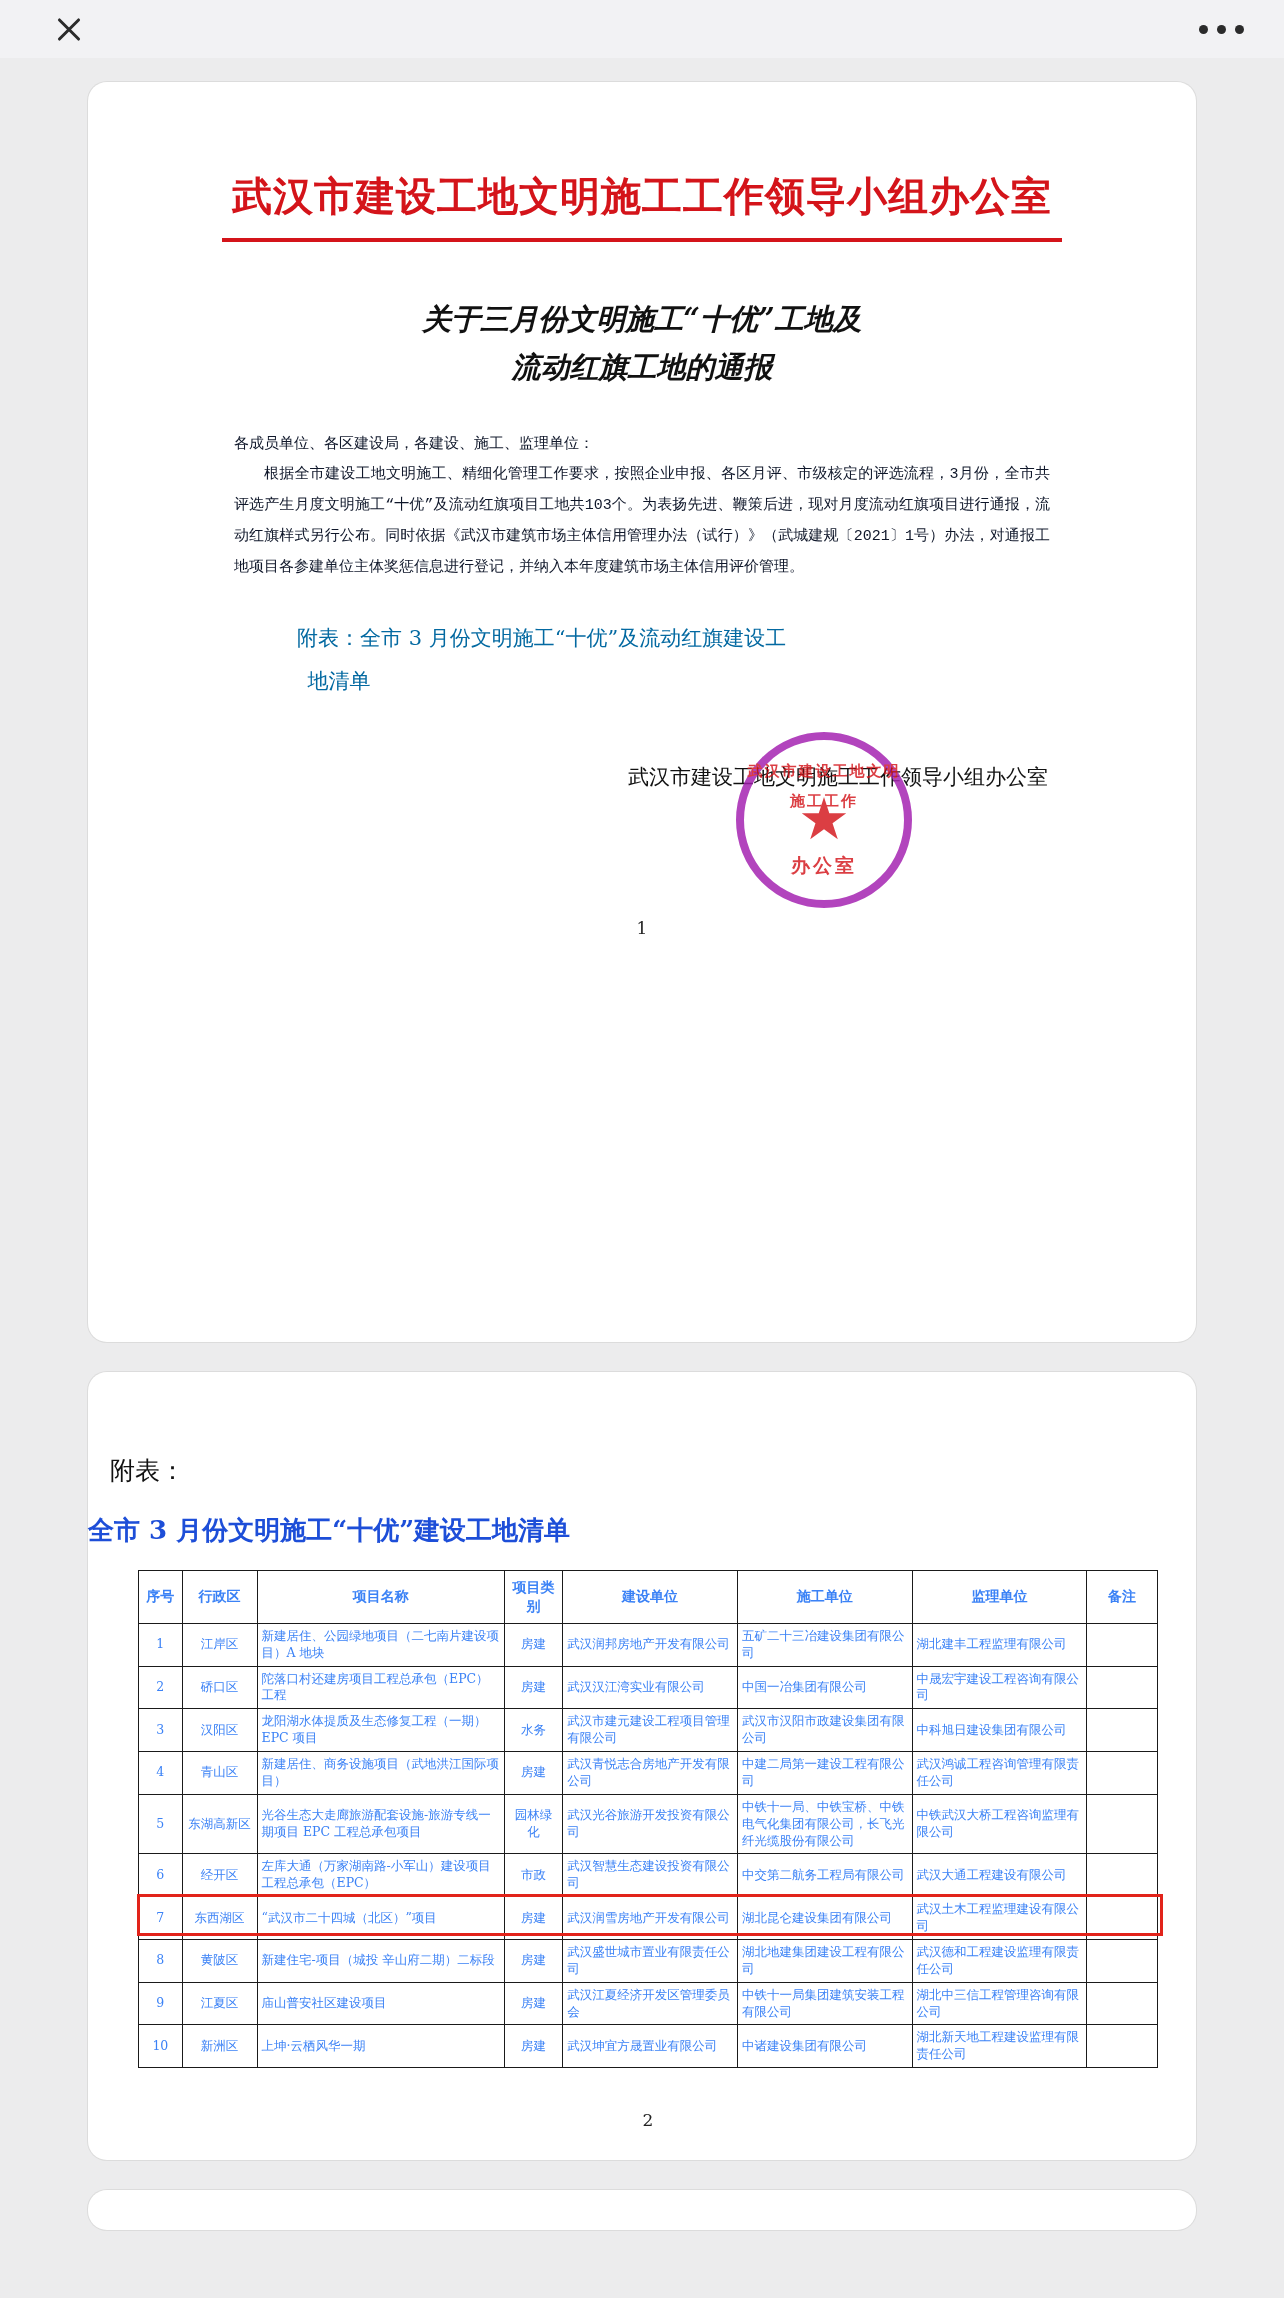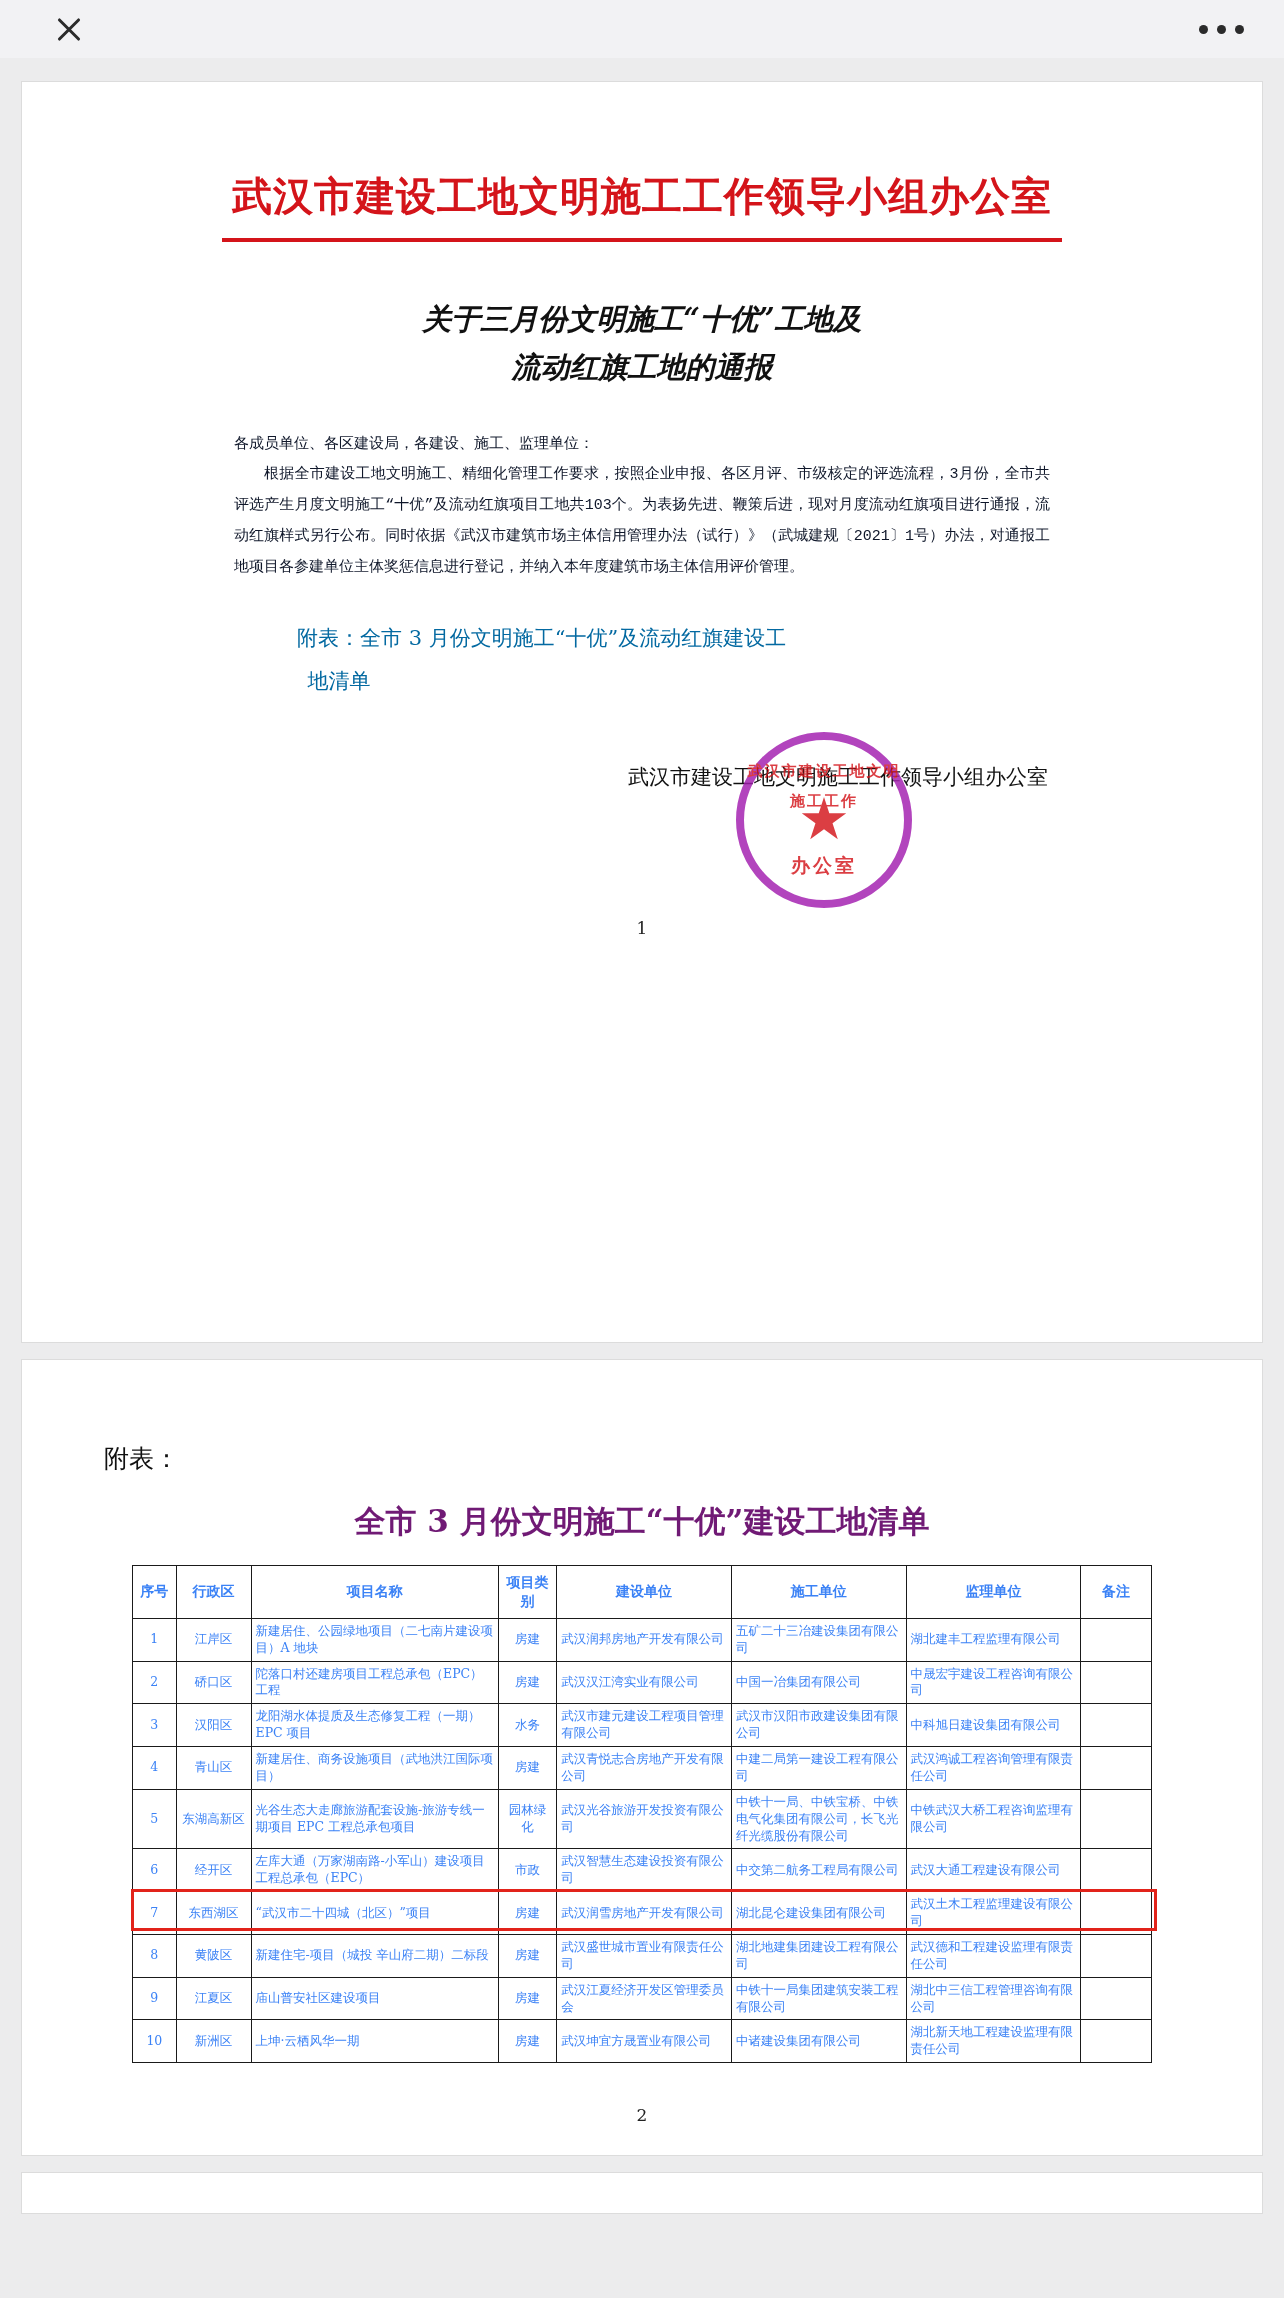--- a/index.html
+++ b/index.html
@@ -48,24 +48,25 @@
     width: 9px; height: 9px; border-radius: 50%;
     background: #2b2b2b; display: block;
   }
 
   
   .pages {
     padding: 24px 22px 0 22px;
   }
   .page {
     background: #ffffff;
-    width: 1240px;
-    margin: 0 auto 18px auto;
+    width: 1108px;
+    margin: 0 auto 30px auto;
     box-shadow: 0 0 0 1px #dcdcdc;
     position: relative;
+    border-radius: 19px;
   }
   .page1 { padding: 44px 0 26px 0; height: 1260px; }
   .page-inner {
     width: 840px;
     margin: 0 auto;
     position: relative;
   }
 
   
   .doc-org {
@@ -163,25 +164,24 @@
   
   .page2 { padding: 60px 0 30px 0; }
   .p2-inner { width: 1120px; margin: 0 auto; }
   .attach-label {
     font-family: "DejaVu Serif", serif;
     font-size: 25px;
     color: #111;
     margin: 22px 0 26px 22px;
   }
   .table-title {
-    text-align: center;
     font-family: "DejaVu Serif", serif;
     font-weight: bold;
-    font-size: 31px;
-    color: #701a75;
+    font-size: 26px;
+    color: #1d4ed8;
     margin-bottom: 22px;
   }
   table.list {
     border-collapse: collapse;
     width: 1020px;
     margin: 0 auto;
     font-family: "DejaVu Serif", serif;
     font-size: 12.5px;
     color: #3b82f6;
     table-layout: fixed;

